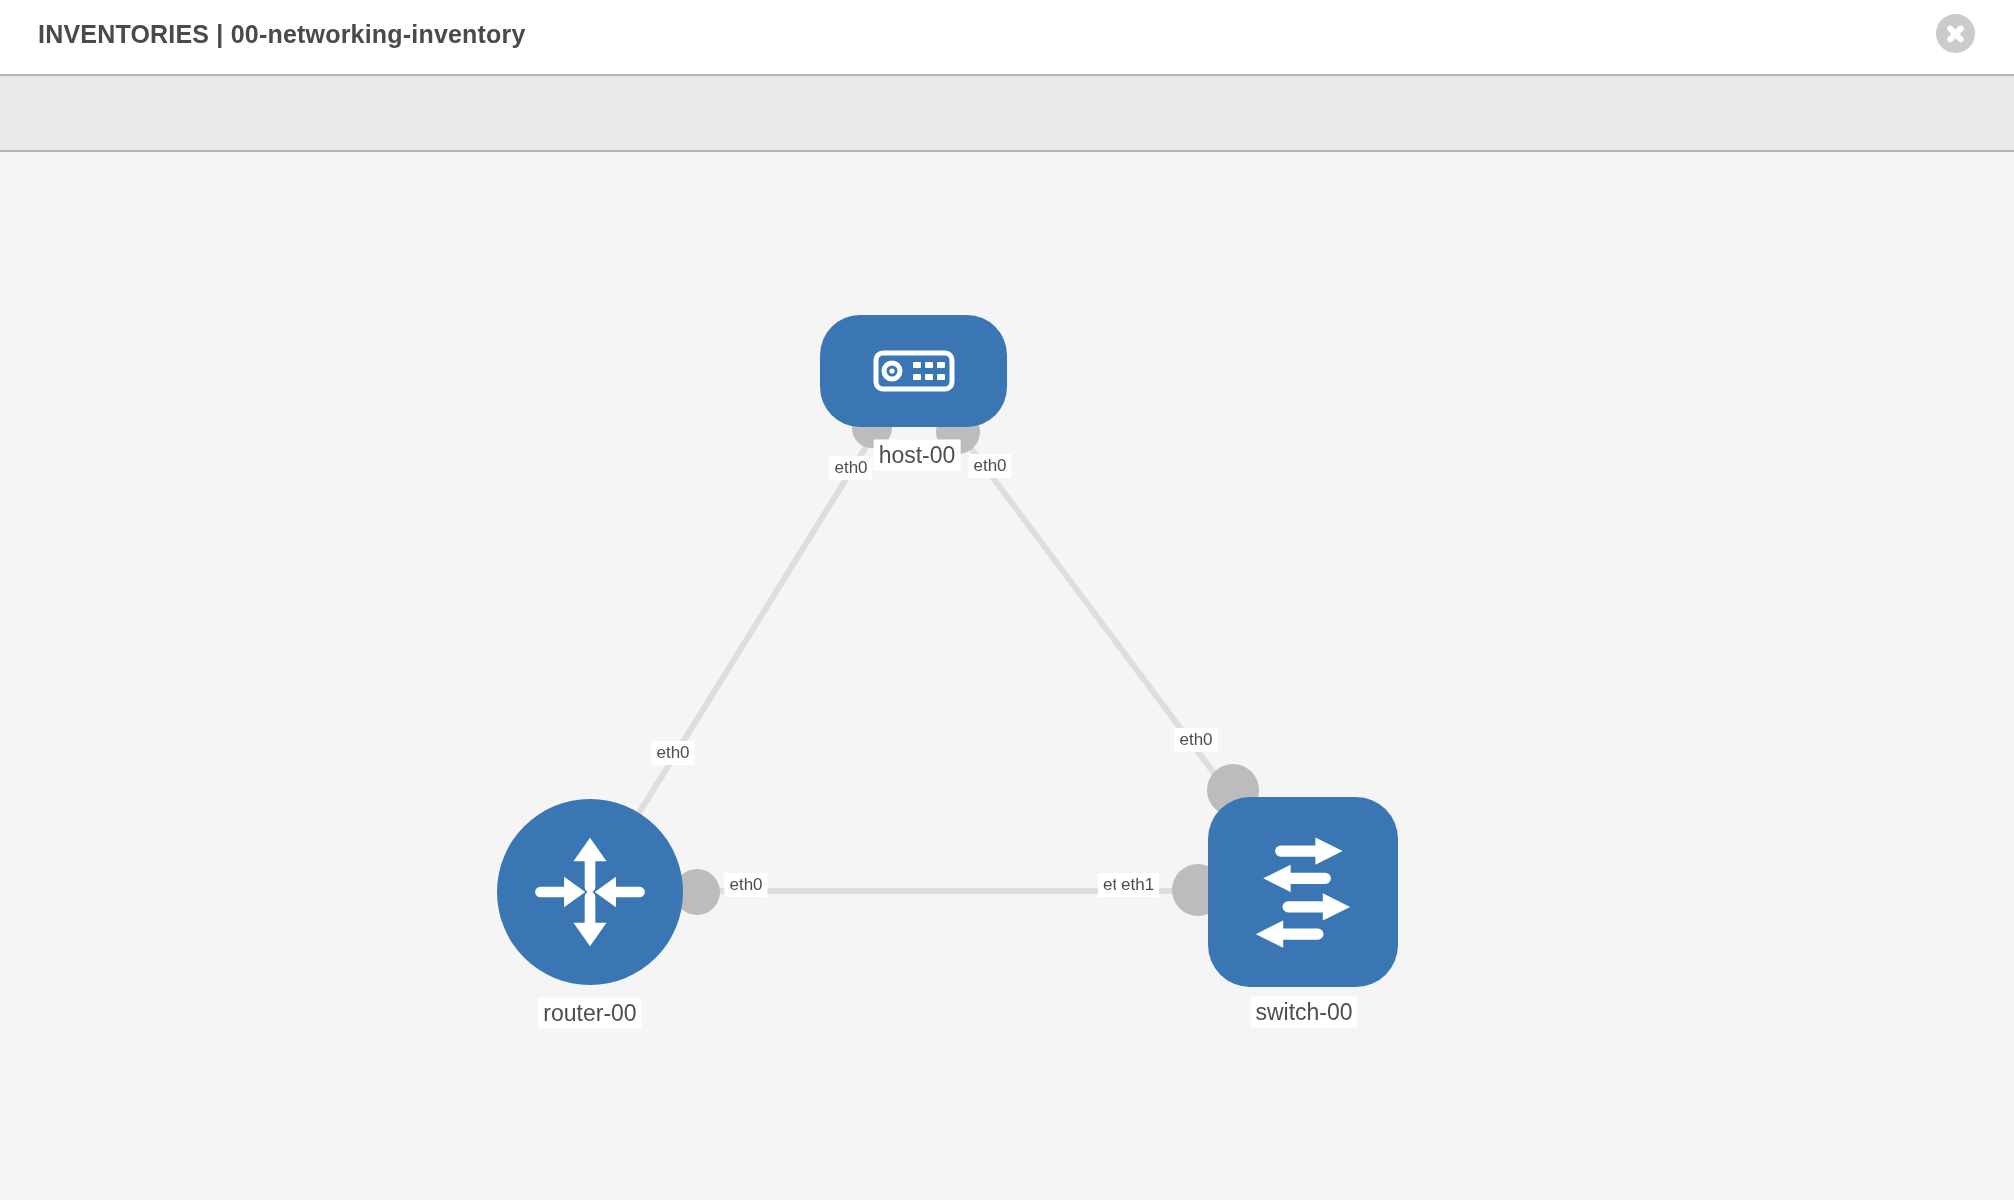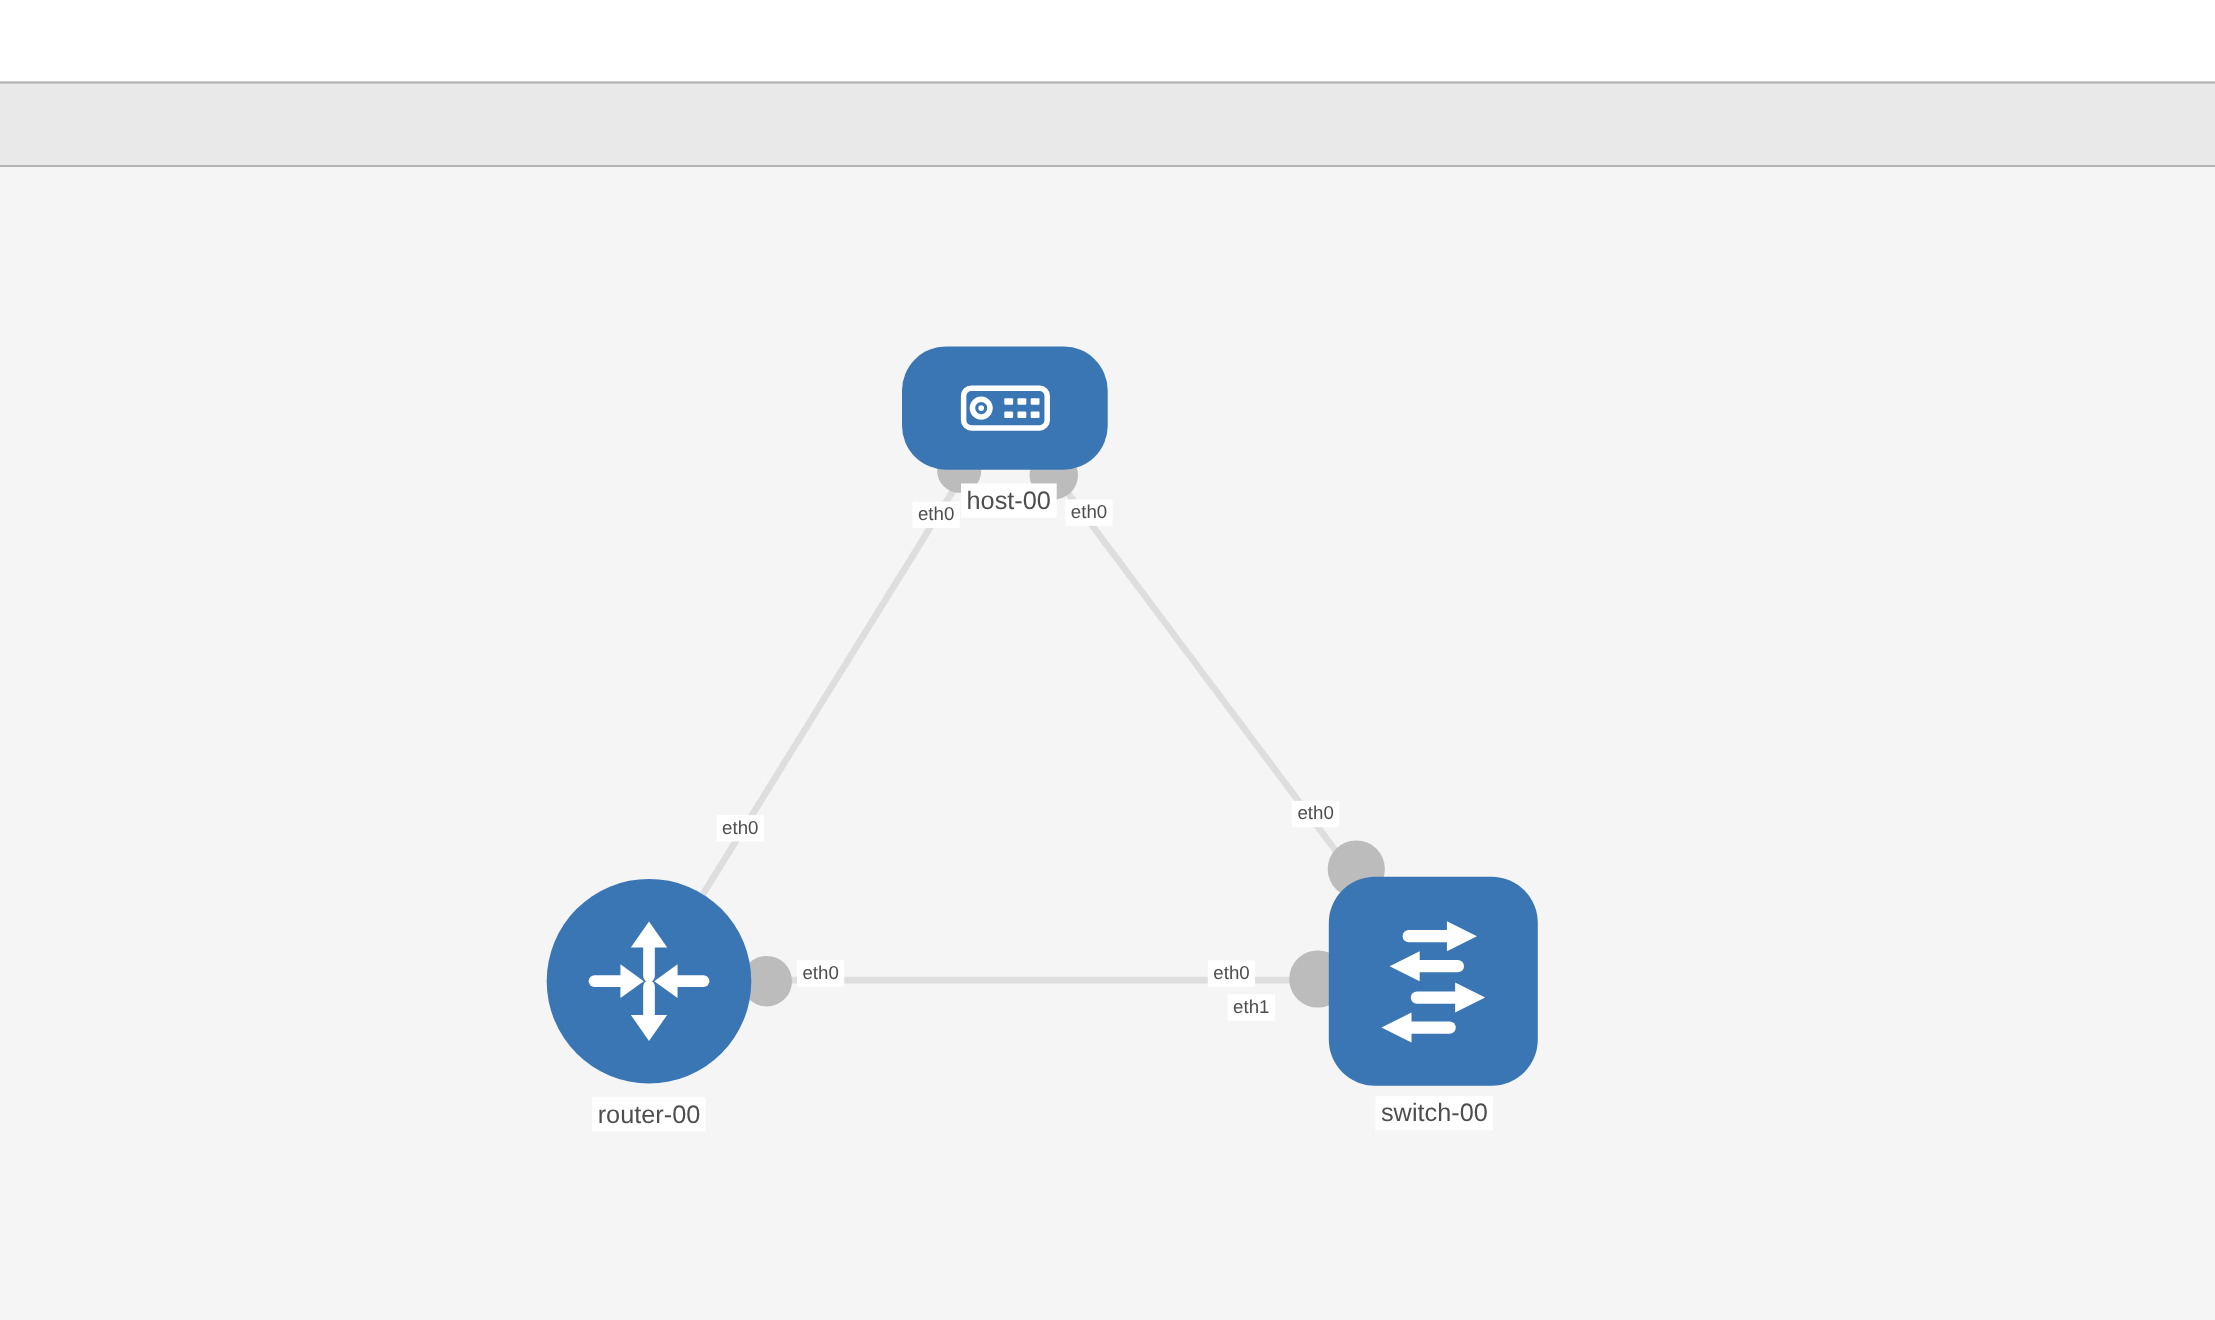--- a/index.html
+++ b/index.html
@@ -53,20 +53,27 @@
   .zoom-minus { left:28px; }
   .zoom-plus { left:349px; }
   .zoom-track { position:absolute; left:71px; top:51px; width:266px; height:20px; background:#ffffff; border:2px solid #b0b0b0; border-radius:10px; cursor:pointer; }
   .zoom-knob { position:absolute; left:154px; top:-9px; width:34px; height:34px; border-radius:50%; background:#3b76b4; cursor:pointer; }
 </style>
 </head>
 <body>
 
 <div class="app">
 
+  <div class="header">
+    <div class="page-title">INVENTORIES | 00-networking-inventory</div>
+    <div class="close-btn">
+      <span class="xb a"></span>
+      <span class="xb b"></span>
+    </div>
+  </div>
 
   <div class="toolbar">
     <div class="select-box actions-box">
       <span class="ph">ACTIONS</span>
       <span class="caret"></span>
     </div>
 
     <div class="tool-icon wrench">
       <svg viewBox="0 0 512 512">
           <path fill="#8b8f98" d="M507.73 109.1c-2.24-9.03-13.54-12.09-20.12-5.51l-74.36 74.36-67.88-11.31-11.31-67.88 74.36-74.36c6.62-6.62 3.43-17.9-5.66-20.16-47.38-11.74-99.55.91-136.58 37.93-39.64 39.64-50.55 97.1-34.05 147.2L18.74 402.76c-24.99 24.99-24.99 65.51 0 90.5 24.99 24.99 65.51 24.99 90.5 0l213.21-213.21c50.12 16.71 107.47 5.68 147.37-34.22 37.07-37.07 49.7-89.32 37.91-136.73zM64 472c-13.25 0-24-10.75-24-24 0-13.26 10.75-24 24-24s24 10.74 24 24c0 13.25-10.75 24-24 24z"></path>
@@ -145,19 +152,19 @@
       </svg>
     </div>
 
     <div class="chip eth" style="left:851px; top:316px;">eth0</div>
     <div class="chip node-label" style="left:917px; top:303px;">host-00</div>
     <div class="chip eth" style="left:990px; top:314px;">eth0</div>
     <div class="chip eth" style="left:673px; top:601px;">eth0</div>
     <div class="chip eth" style="left:1196px; top:588px;">eth0</div>
     <div class="chip eth" style="left:746px; top:733px;">eth0</div>
     <div class="chip eth anchored" style="left:1098px; top:733px;">eth0</div>
-    <div class="chip eth anchored" style="left:1116px; top:764px;">eth1</div>
+    <div class="chip eth anchored" style="left:1116px; top:733px;">eth1</div>
     <div class="chip node-label" style="left:590px; top:861px;">router-00</div>
     <div class="chip node-label" style="left:1304px; top:860px;">switch-00</div>
   </div>
 
 
 </div>
 
 </body></html>

